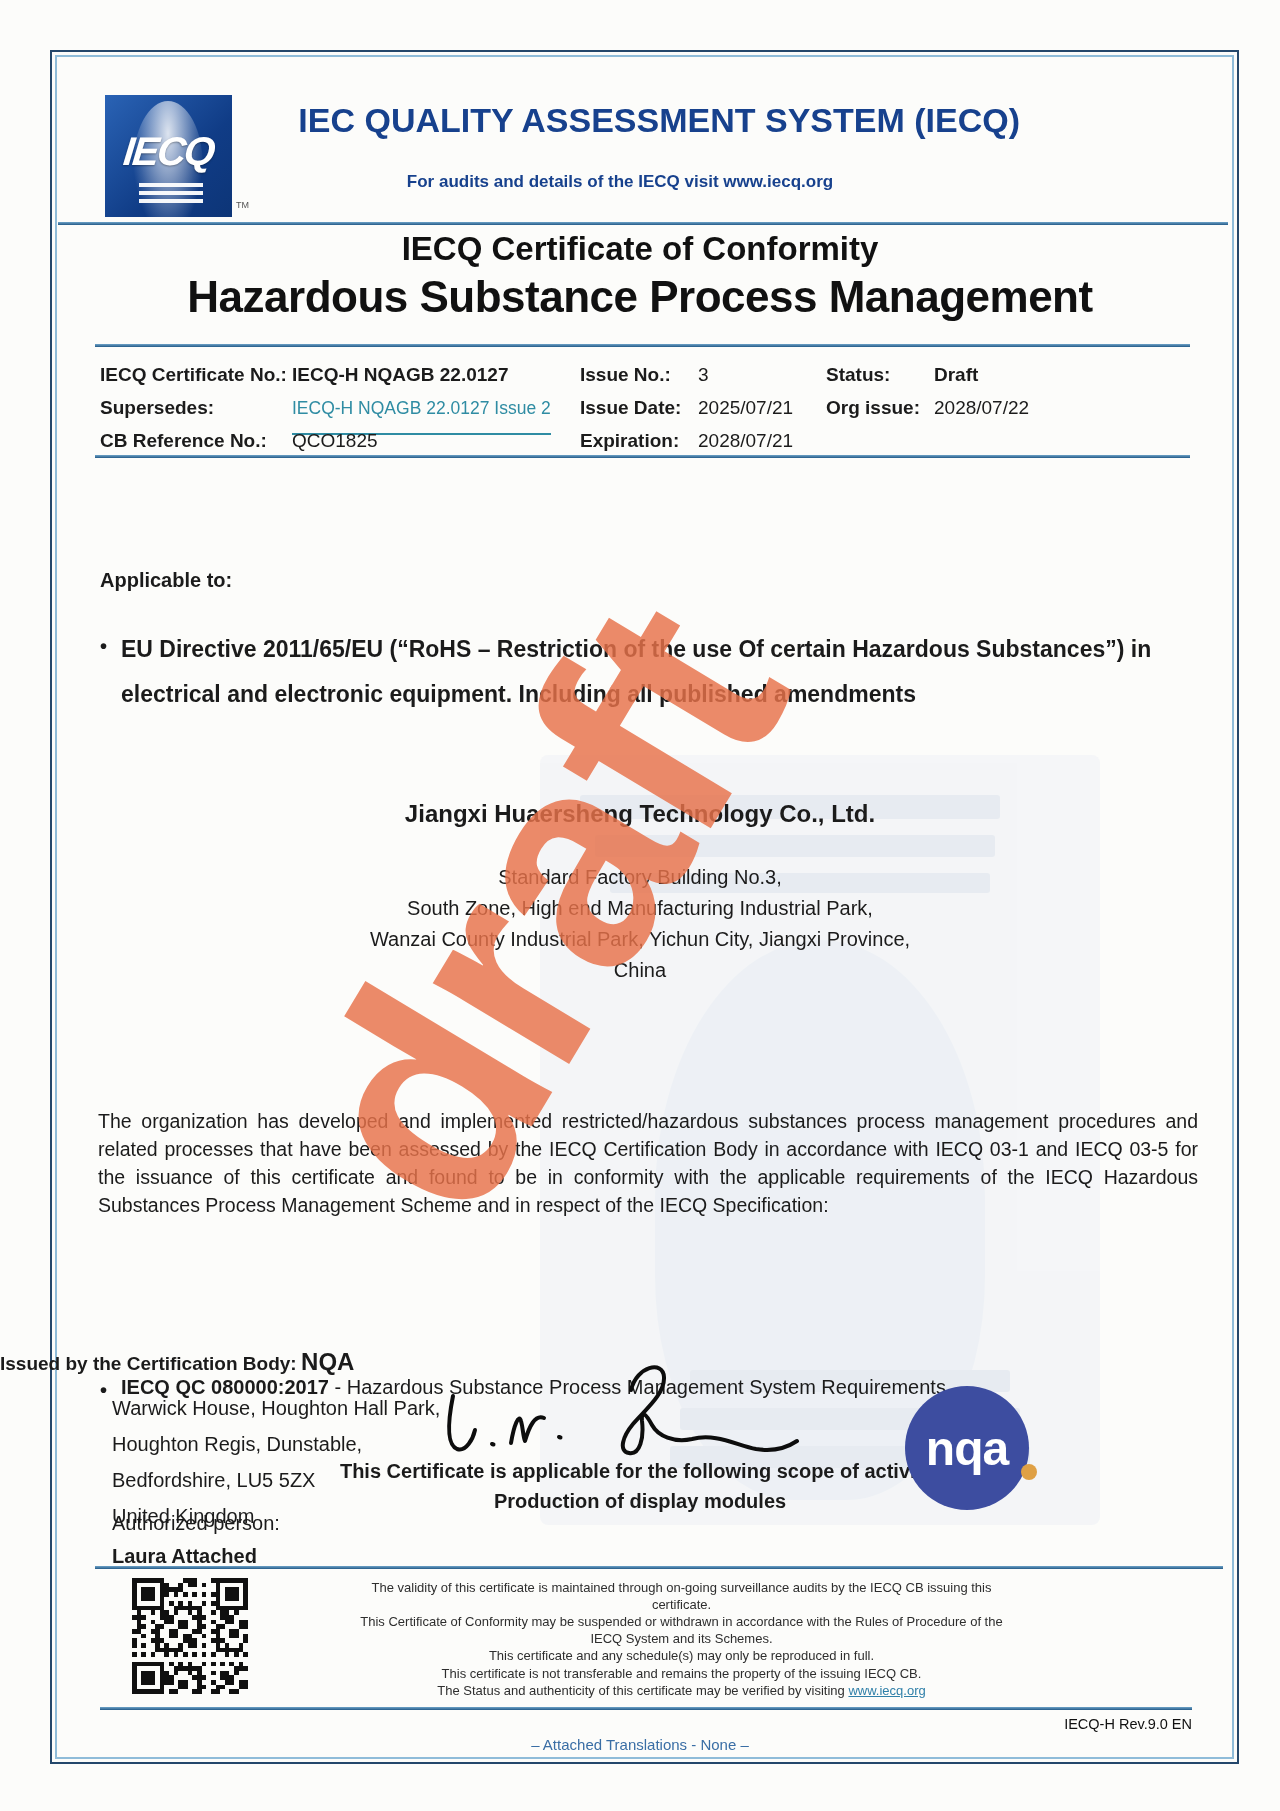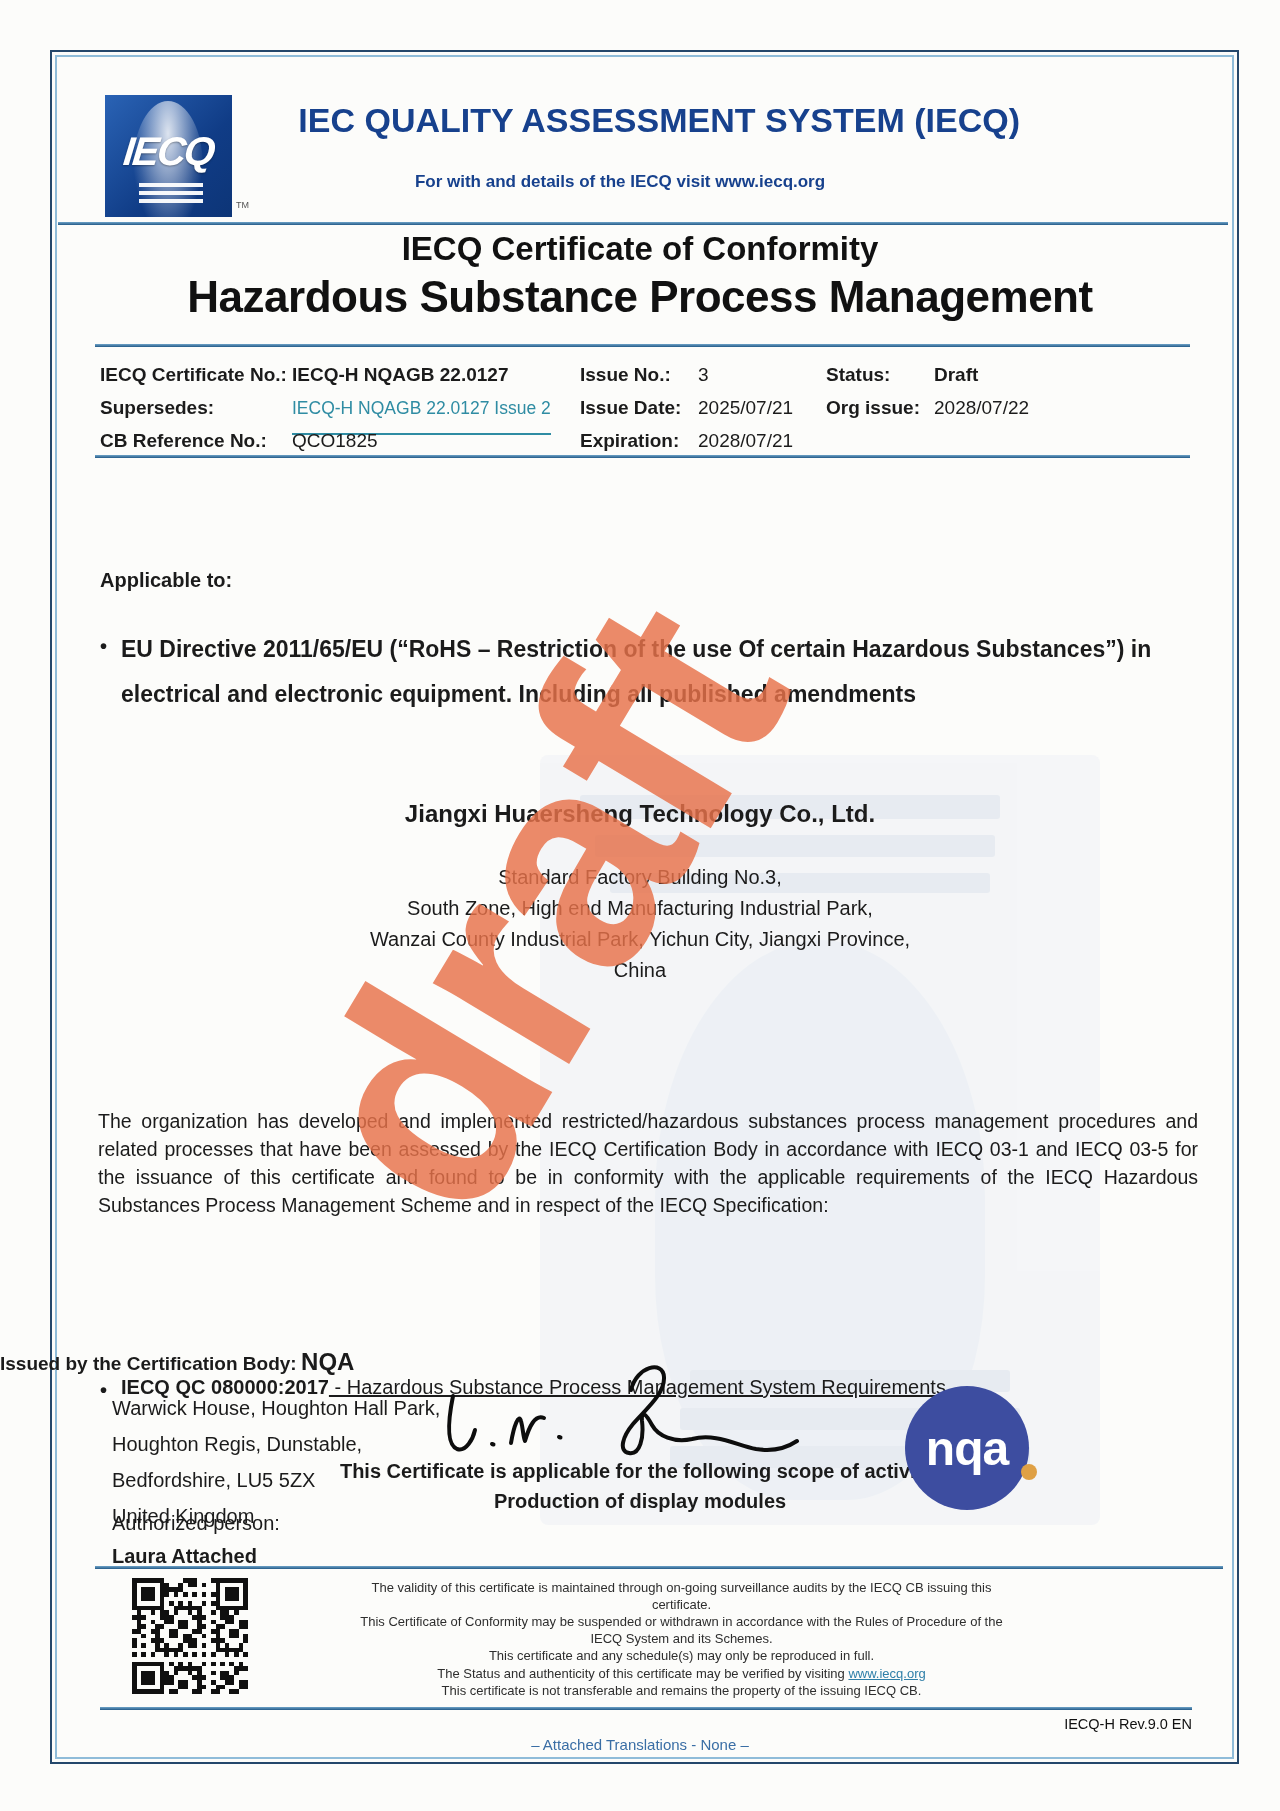--- a/index.html
+++ b/index.html
@@ -59,21 +59,21 @@
   .org-name{position:absolute; left:0; top:588px; width:1280px; text-align:center;
     font-size:24px; font-weight:bold;}
   .org-address{position:absolute; left:0; top:622px; width:1280px; text-align:center;
     font-size:20px; line-height:31px;}
   
   .body-par{position:absolute; left:98px; top:743px; width:1100px;
     font-size:19.5px; line-height:28px; text-align:justify;}
   .spec-bullet{position:absolute; left:100px; top:900px; width:1100px; display:flex;}
   .spec-bullet .bullet-dot{line-height:1.4;}
   .spec-code{font-size:20px; font-weight:bold;}
-  .spec-text{font-size:20px;text-decoration:underline;}
+  .spec-text{font-size:20px;}
   .scope{position:absolute; left:0; top:952px; width:1280px; text-align:center;
     font-size:20px; font-weight:bold; line-height:30px;}
   
   .wm-logo{position:absolute; left:440px; top:745px; width:700px; height:820px; opacity:.55; z-index:0;}
   .wm-bar{position:absolute; background:#d6deea; border-radius:3px;}
   .wm-pawn{position:absolute; left:215px; top:195px; width:330px; height:560px;
     background:#e2e8f1; border-radius:50% 50% 42% 42% / 46% 46% 40% 40%;}
   .wm-sq{position:absolute; left:100px; top:10px; width:560px; height:770px; background:#eef1f6; border-radius:8px;}
   .draft-wm{position:absolute; left:120px; top:570px; width:840px; height:680px; z-index:5;
     display:flex; align-items:center; justify-content:center; pointer-events:none;}
@@ -127,21 +127,21 @@
     <div class="pawn"></div>
     <span class="iecq-logo-text">IECQ</span>
     <div class="stripes">
         <i></i>
         <i></i>
         <i></i>
       </div>
   </div>
   <span class="logo-tm">TM</span>
   <div class="hdr-title">IEC QUALITY ASSESSMENT SYSTEM (IECQ)</div>
-  <div class="hdr-sub">For with and details of the IECQ visit www.iecq.org</div>
+  <div class="hdr-sub">For audits and details of the IECQ visit www.iecq.org</div>
   <div class="rule rule-header"></div>
 
   <div class="cert-title">IECQ Certificate of Conformity</div>
   <div class="cert-subtitle">Hazardous Substance Process Management</div>
 
   <div class="rule rule-table-top"></div>
   <div class="details content">
     <span class="lbl">IECQ Certificate No.:</span>
     <span class="bold">IECQ-H NQAGB 22.0127</span>
     <span class="lbl">Issue No.:</span>
@@ -529,20 +529,20 @@
       <rect x="17" y="24" width="1" height="1" fill="#101010"></rect>
       <rect x="18" y="24" width="1" height="1" fill="#101010"></rect>
       <rect x="21" y="24" width="1" height="1" fill="#101010"></rect>
       <rect x="22" y="24" width="1" height="1" fill="#101010"></rect>
     </svg>
 
   <div class="fineprint">
     <p>The validity of this certificate is maintained through on-going surveillance audits by the IECQ CB issuing this certificate.</p>
     <p>This Certificate of Conformity may be suspended or withdrawn in accordance with the Rules of Procedure of the IECQ System and its Schemes.</p>
     <p>This certificate and any schedule(s) may only be reproduced in full.</p>
+    <p>This certificate is not transferable and remains the property of the issuing IECQ CB.</p>
     <p><span>The Status and authenticity of this certificate may be verified by visiting </span><a class="verify-link">www.iecq.org</a></p>
-    <p>This certificate is not transferable and remains the property of the issuing IECQ CB.</p>
   </div>
 
   <div class="rule rule-bottom"></div>
   <div class="doc-ref">IECQ-H Rev.9.0 EN</div>
   <div class="translations">– Attached Translations - None –</div>
 </div>
 
 </body></html>

